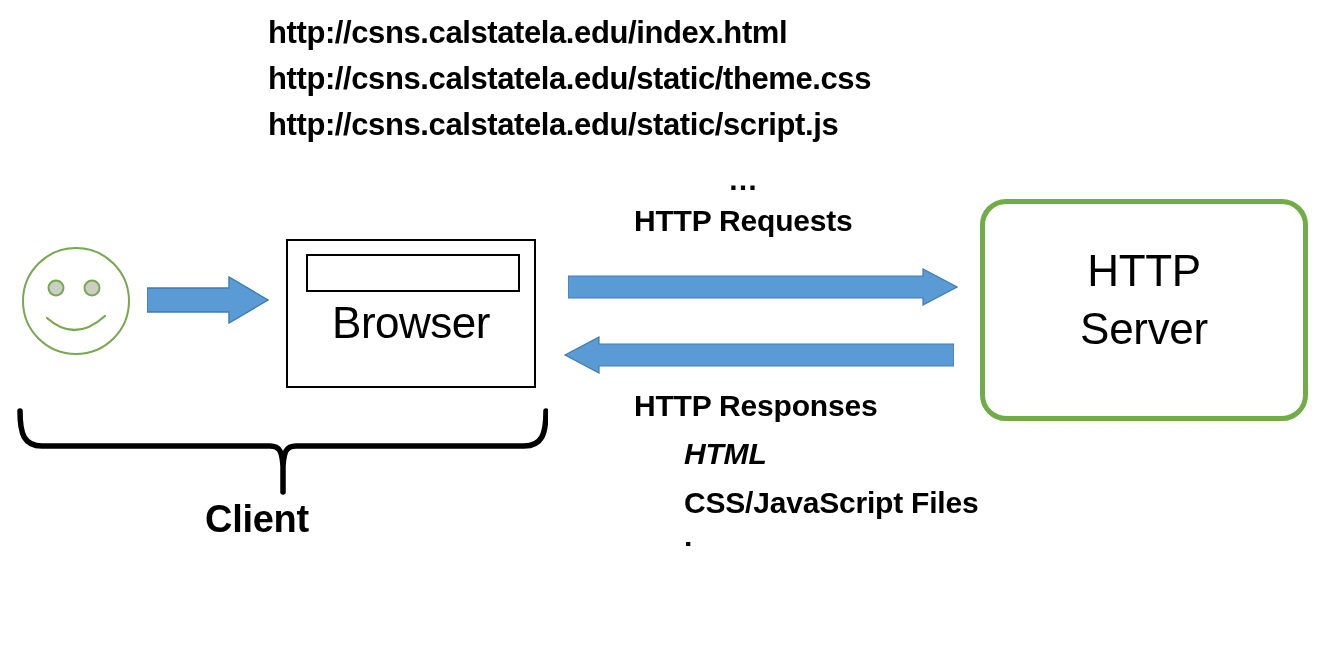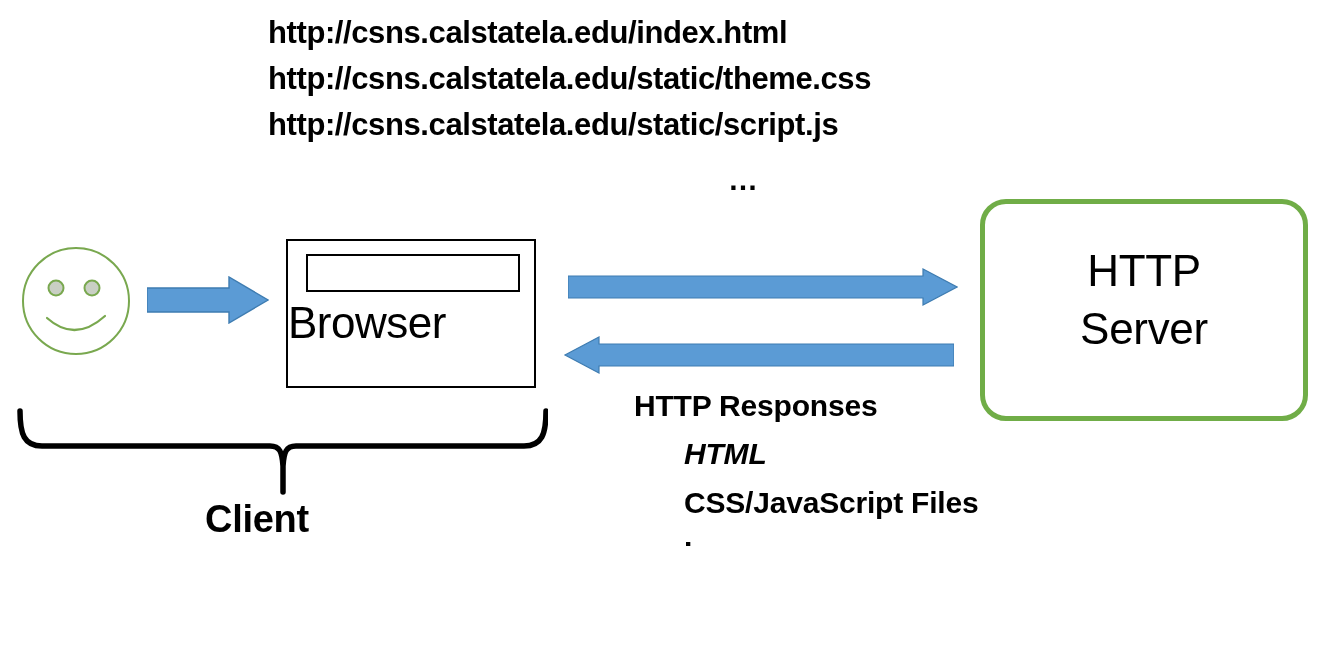--- a/index.html
+++ b/index.html
@@ -123,21 +123,21 @@
     height: 38px;
     border: 2px solid #000;
     box-sizing: border-box;
     background: #fff;
   }
   .browser-title {
     position: absolute;
     left: 0;
     top: 56px;
     width: 100%;
-    text-align: left;
+    text-align: center;
     font-family: "Liberation Sans", sans-serif;
     font-size: 44px;
     line-height: 52px;
     color: #000;
     letter-spacing: -0.5px;
   }
 
   
   .arrow-request {
     position: absolute;
@@ -229,20 +229,21 @@
                L 269 58
                C 270 44, 272 38, 282 38
                L 510 38
                C 528 38, 532 26, 532 3" fill="none" stroke="#000000" stroke-width="5.5" stroke-linecap="round" stroke-linejoin="round"></path>
     </svg>
   </div>
 
   <div class="lbl client-label">Client</div>
 
   <div class="lbl dots-top">…</div>
+  <div class="lbl req-label">HTTP Requests</div>
 
   <div class="arrow-request">
     <svg width="390" height="38" viewBox="0 0 390 38" xmlns="http://www.w3.org/2000/svg">
       <polygon points="0,8 355,8 355,1 389,19 355,37 355,30 0,30" fill="#5B9BD5" stroke="#3E7CB1" stroke-width="1.2" stroke-linejoin="miter"></polygon>
     </svg>
   </div>
 
   <div class="arrow-response">
     <svg width="392" height="38" viewBox="0 0 392 38" xmlns="http://www.w3.org/2000/svg">
       <polygon points="392,8 37,8 37,1 3,19 37,37 37,30 392,30" fill="#5B9BD5" stroke="#3E7CB1" stroke-width="1.2" stroke-linejoin="miter"></polygon>

